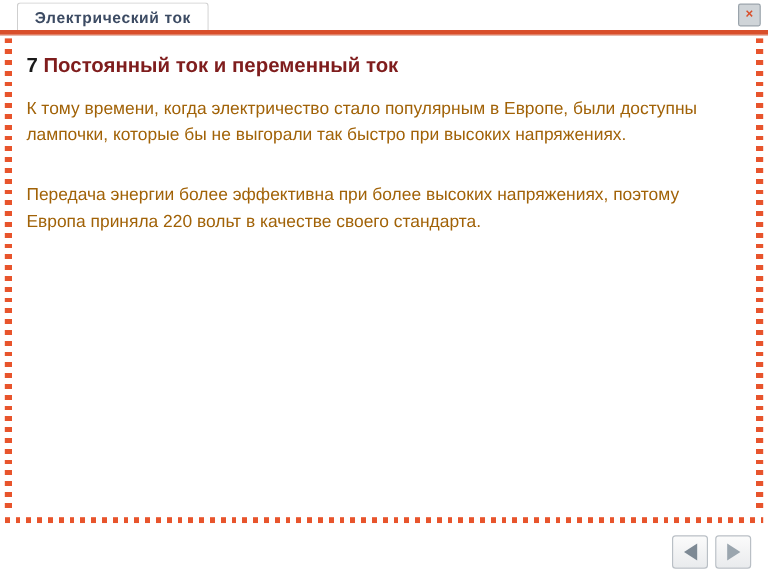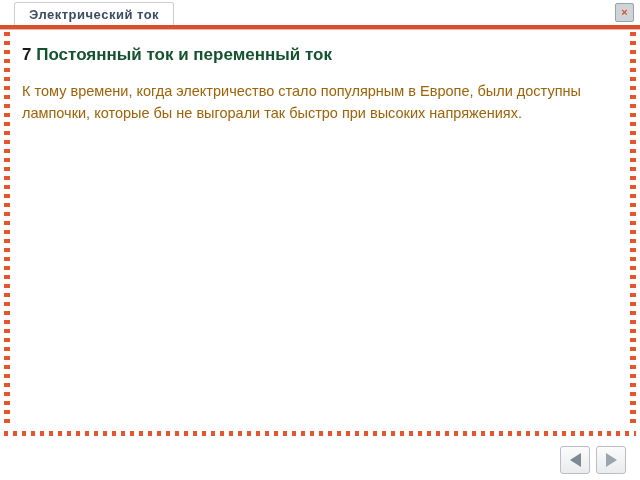--- a/index.html
+++ b/index.html
@@ -125,21 +125,21 @@
     width: 600px;
   }
   .slide-title {
     font-size: 17px;
     line-height: 22px;
     font-weight: bold;
     color: #1a1a1a;
     margin: 0 0 14px 0;
   }
   .slide-title .accent {
-    color: #14532d;
+    color: #7f1d1d;
   }
   .body-par {
     font-size: 14.5px;
     line-height: 22px;
     color: #a16207;
     margin: 0 0 20px 0;
     max-width: 578px;
   }
   .body-par:last-child { margin-bottom: 0; }
   .spacer-par { height: 8px; }
@@ -205,20 +205,21 @@
   <div class="dots-right"></div>
   <div class="dots-bottom"></div>
 
   <div class="content">
     <h1 class="slide-title">
       <span>7</span>
       <span class="accent">Постоянный ток и переменный ток</span>
     </h1>
     <p class="body-par">К тому времени, когда электричество стало популярным в Европе, были доступны лампочки, которые бы не выгорали так быстро при высоких напряжениях.</p>
     <div class="spacer-par"></div>
+    <p class="body-par">Передача энергии более эффективна при более высоких напряжениях, поэтому Европа приняла 220 вольт в качестве своего стандарта.</p>
   </div>
 
   <div class="footer">
     <div class="nav">
       <div class="nav-btn">
         <div class="tri tri-left"></div>
       </div>
       <div class="nav-btn">
         <div class="tri tri-right"></div>
       </div>

